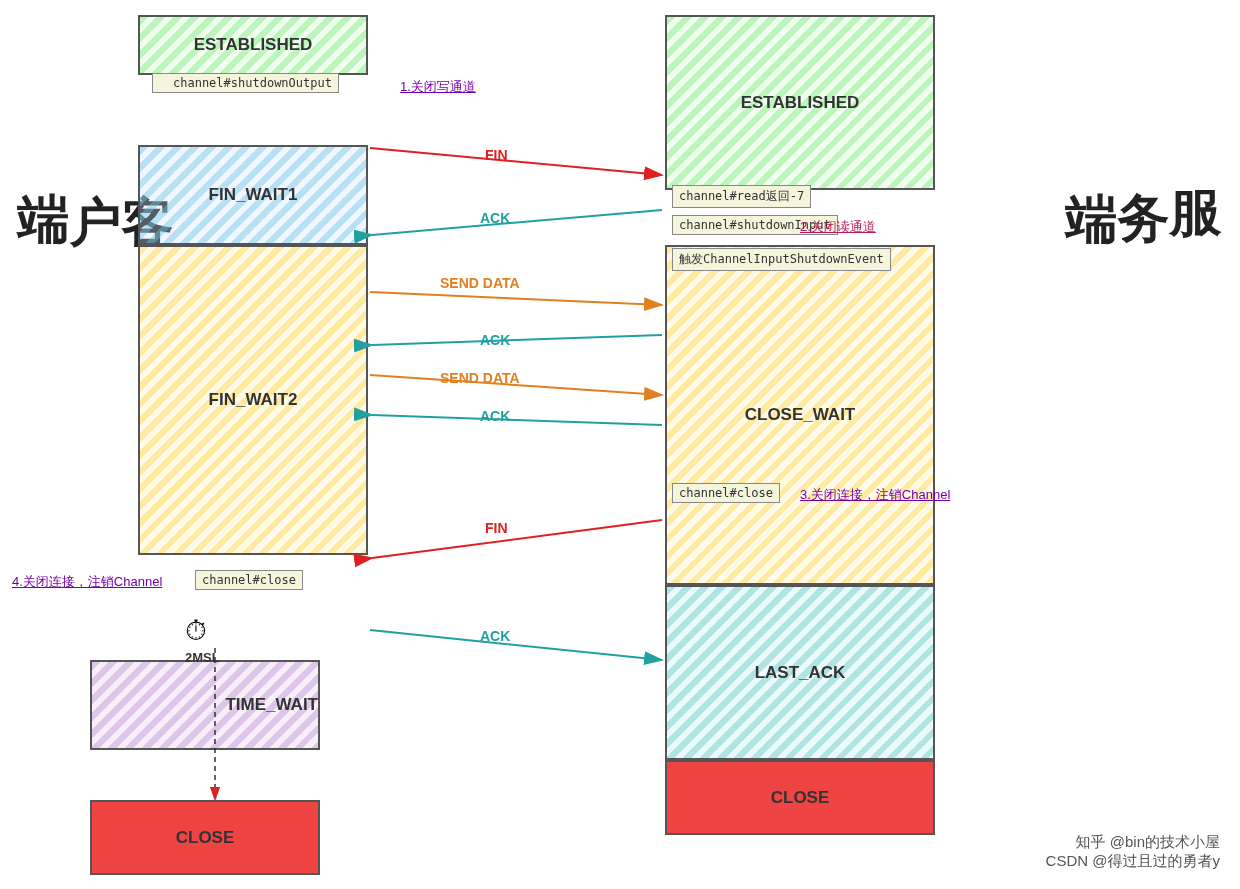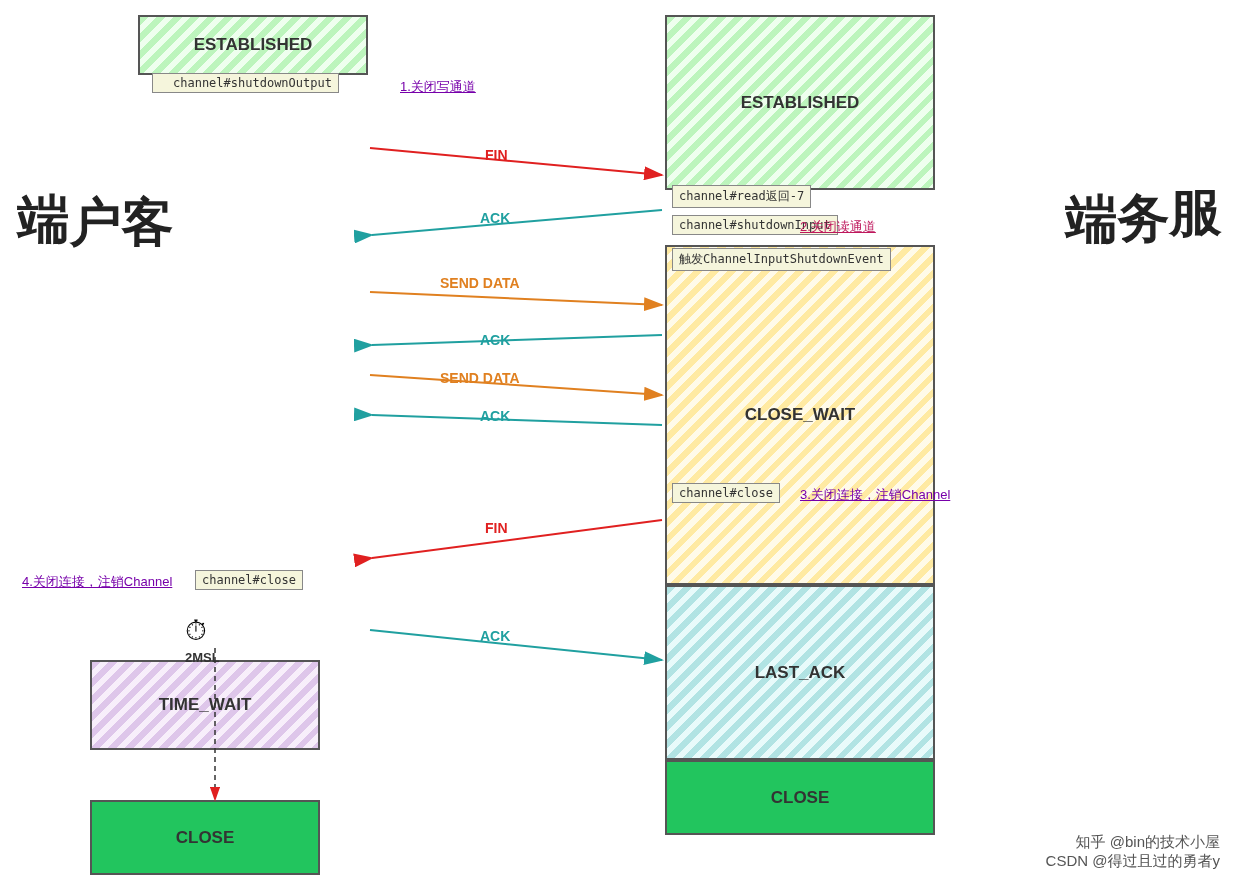--- a/index.html
+++ b/index.html
@@ -97,23 +97,24 @@
       );
     }
     .stripe-purple {
       background: repeating-linear-gradient(
         135deg,
         rgba(200,160,220,0.6) 0px,
         rgba(200,160,220,0.6) 6px,
         rgba(230,200,240,0.3) 6px,
         rgba(230,200,240,0.3) 12px
       );
+      justify-content: flex-end;
     }
     .stripe-white {
-      background: #22c55e;
+      background: #ef4444;
     }
 
     
     .code-label {
       position: absolute;
       background: #f5f5dc;
       border: 1.5px solid #888;
       font-size: 12px;
       font-family: monospace;
       padding: 2px 6px;
@@ -170,21 +171,27 @@
   </div>
 
   <div class="label-right">
     服<br>务<br>端
   </div>
 
   <div class="box stripe-green" style="left:138px; top:15px; width:230px; height:60px; font-size:17px;">
     <span>ESTABLISHED</span>
   </div>
 
-
+  <div class="box stripe-blue" style="left:138px; top:145px; width:230px; height:100px; font-size:17px;">
+    <span>FIN_WAIT1</span>
+  </div>
+
+  <div class="box stripe-yellow" style="left:138px; top:245px; width:230px; height:310px; font-size:17px;">
+    <span>FIN_WAIT2</span>
+  </div>
 
   <div class="box stripe-purple" style="left:90px; top:660px; width:230px; height:90px; font-size:17px;">
     <span>TIME_WAIT</span>
   </div>
 
   <div class="box stripe-white" style="left:90px; top:800px; width:230px; height:75px; font-size:17px; border:2px solid #555;">
     <span>CLOSE</span>
   </div>
 
   <div class="box stripe-green" style="left:665px; top:15px; width:270px; height:175px; font-size:17px;">
@@ -232,21 +239,21 @@
   </div>
 
   <div class="note-label" style="left:800px; top:218px; color:#be185d;">
     <span>2.关闭读通道</span>
   </div>
 
   <div class="note-label" style="left:800px; top:486px; color:#7700aa;">
     <span>3.关闭连接，注销Channel</span>
   </div>
 
-  <div class="note-label" style="left:22px; top:573px; color:#7700aa;text-align:center;">
+  <div class="note-label" style="left:12px; top:573px; color:#7700aa;text-align:center;">
     <span>4.关闭连接，注销Channel</span>
   </div>
 
   <div class="arrow-label" style="left:185px; top:650px; font-size:13px; color:#333;">
     <span>2MSL</span>
   </div>
 
   <div class="timer-icon" style="left:185px; top:615px;">⏱</div>
 
   <svg class="arrows" xmlns="http://www.w3.org/2000/svg">

